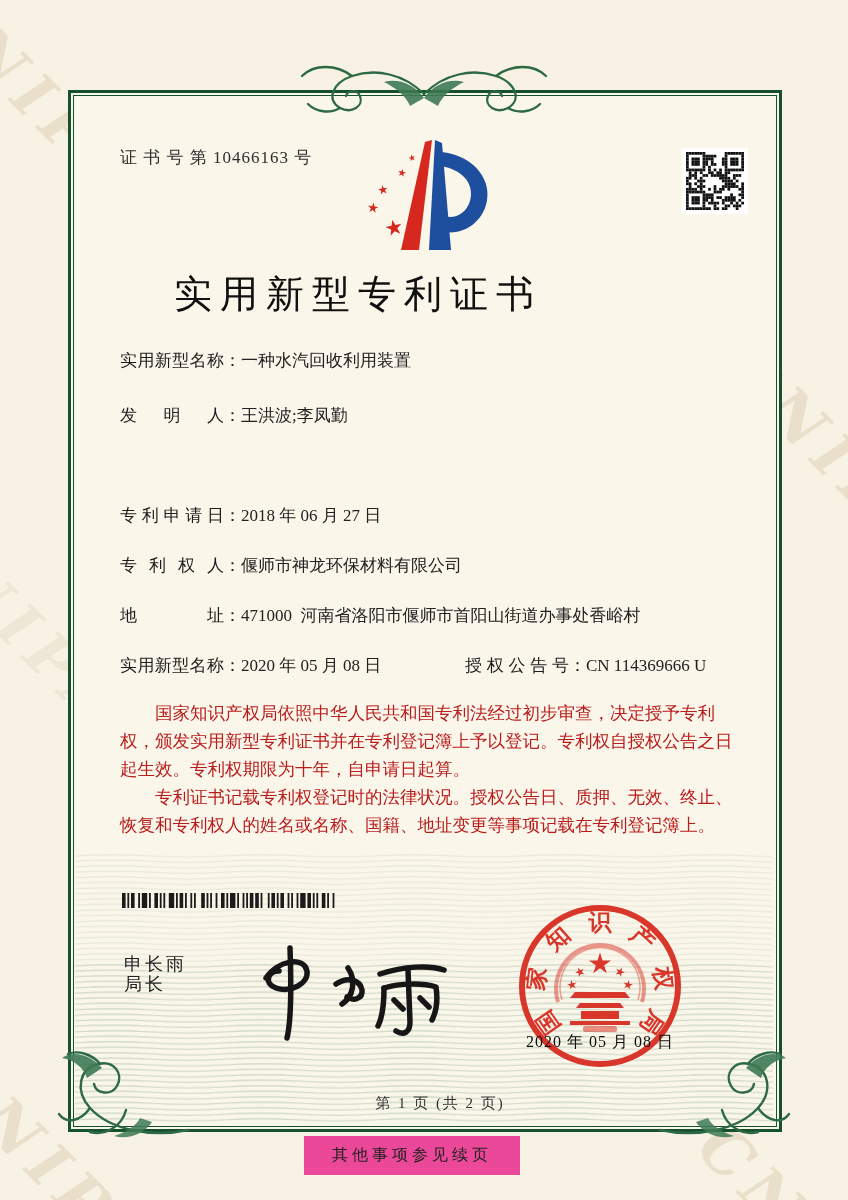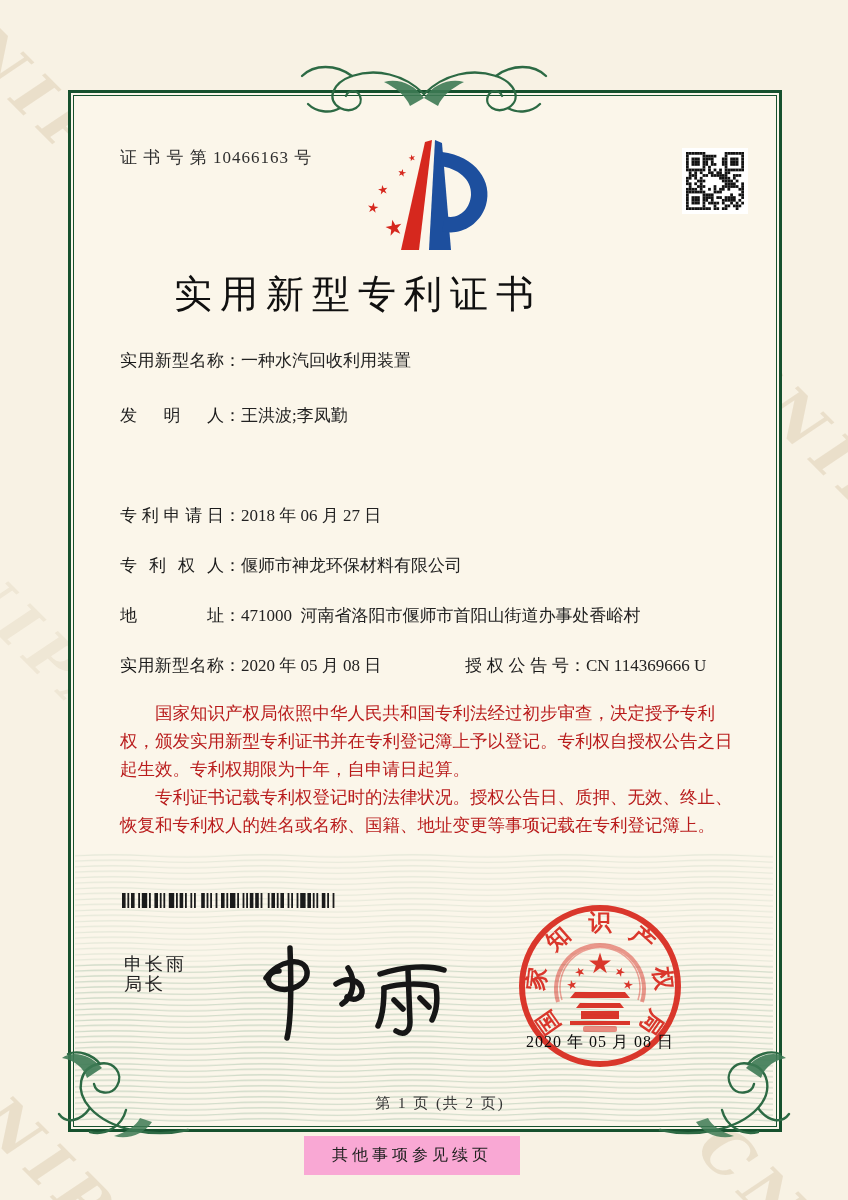--- a/index.html
+++ b/index.html
@@ -38,21 +38,21 @@
   .paras{position:absolute;left:120px;top:699px;width:618px;font-size:17.5px;line-height:28px;color:#b91c1c;}
   .paras p{margin:0;text-indent:2em;}
   .sig-label{position:absolute;left:124px;font-size:18px;font-family:Liberation Serif, serif;color:#222;letter-spacing:3px;}
   .seal-date{
     position:absolute;left:500px;top:1032px;width:200px;text-align:center;
     font-size:16px;color:#0d0d0d;letter-spacing:1px;z-index:6;font-weight:500;
   }
   .page-info{position:absolute;left:0;top:1094px;width:824px;text-align:center;font-size:15px;color:#333;letter-spacing:2px;padding-left:28px;}
   .footer-note{
     position:absolute;left:412px;top:1136px;transform:translateX(-50%);
-    background:#f9a8d4;padding:9px 28px;font-size:16px;letter-spacing:4px;color:#222;z-index:4;
+    background:#ec4899;padding:9px 28px;font-size:16px;letter-spacing:4px;color:#222;z-index:4;
   }
   svg{display:block;}
 </style>
 </head>
 <body>
 
 <div class="wm" style="left:-40px;top:-30px;">CNIPA</div>
 <div class="wm light" style="left:480px;top:120px;">CNIPA</div>
 <div class="wm" style="left:760px;top:330px;">CNIPA</div>
 <div class="wm light" style="left:-55px;top:500px;">CNIPA</div>

